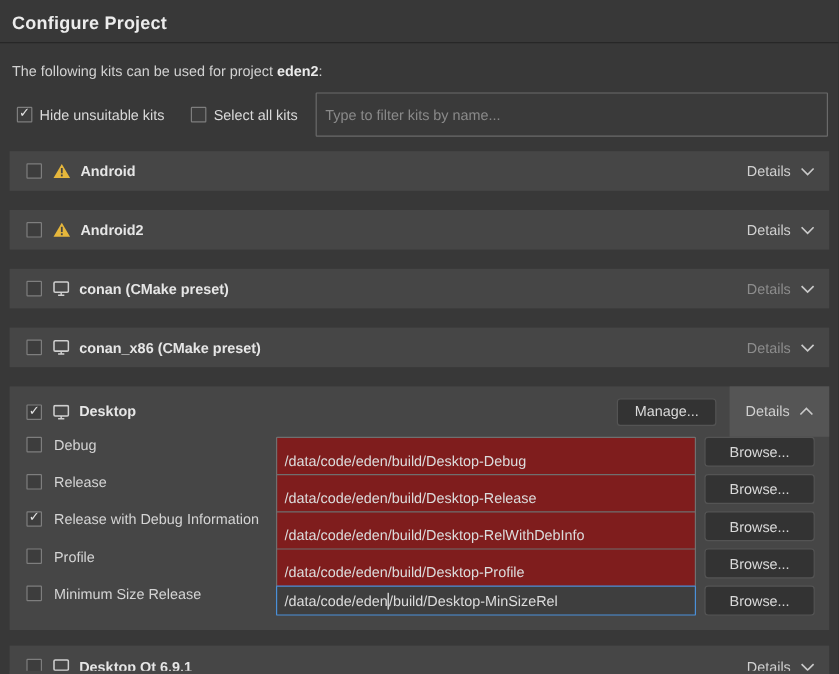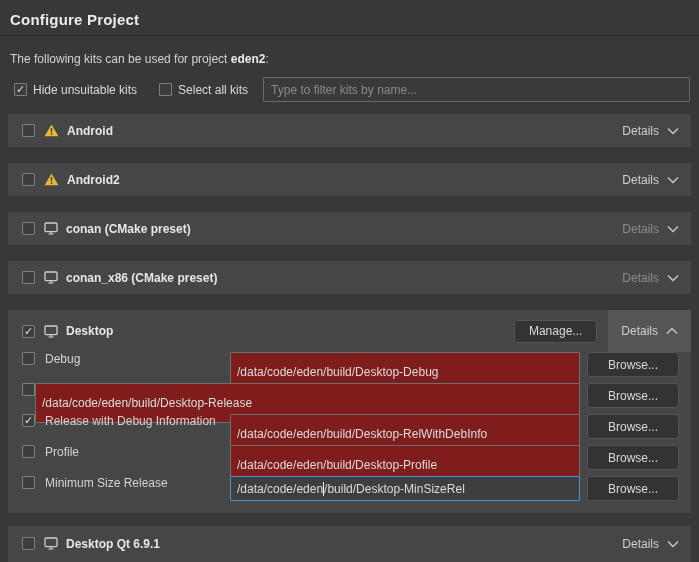--- a/index.html
+++ b/index.html
@@ -27,21 +27,21 @@
     width: 13px; height: 13px; flex: 0 0 13px;
     background: #3d3d3d; border: 1px solid #7e7e7e; border-radius: 1px;
     display: inline-flex; align-items: center; justify-content: center;
     color: #e2e2e2; font-size: 11px; line-height: 11px;
   }
   .checkbox .check { display: none; transform: translateY(-0.5px); }
   .checkbox.checked .check { display: block; }
   .cb-text { margin-left: 6px; color: #dadada; }
   .gap22 { width: 22px; }
   .filter-input {
-    flex: 1; margin-left: 15px; height: 25px;
+    flex: 1; margin-left: 15px; height: 37px;
     background: #3a3a3a; border: 1px solid #6a6a6a; border-radius: 1px;
     color: #dcdcdc; font-family: "Liberation Sans", sans-serif; font-size: 12px;
     padding: 0 7px; outline: none;
   }
   .filter-input::placeholder { color: #8a8a8a; }
 
   .kits { padding: 12px 8px 0 8px; }
   .kit-card { background: #464646; margin-bottom: 16px; }
   .kit-header { display: flex; align-items: center; height: 33px; padding: 0 12px 0 14px; }
   .kit-card.expanded { margin-bottom: 13px; padding-bottom: 6px; }
@@ -227,20 +227,21 @@
 
       <div class="config-row">
         <span class="checkbox"></span>
         <span class="config-label">Debug</span>
         <input class="path-input" value="/data/code/eden/build/Desktop-Debug" style="">
         <button class="btn browse-btn">Browse...</button>
       </div>
 
       <div class="config-row">
         <span class="checkbox"></span>
+        <span class="config-label">Release</span>
         <input class="path-input" value="/data/code/eden/build/Desktop-Release" style="">
         <button class="btn browse-btn">Browse...</button>
       </div>
 
       <div class="config-row">
         <span class="checkbox checked">
             <span class="check">✓</span>
           </span>
         <span class="config-label">Release with Debug Information</span>
         <input class="path-input" value="/data/code/eden/build/Desktop-RelWithDebInfo" style="">

